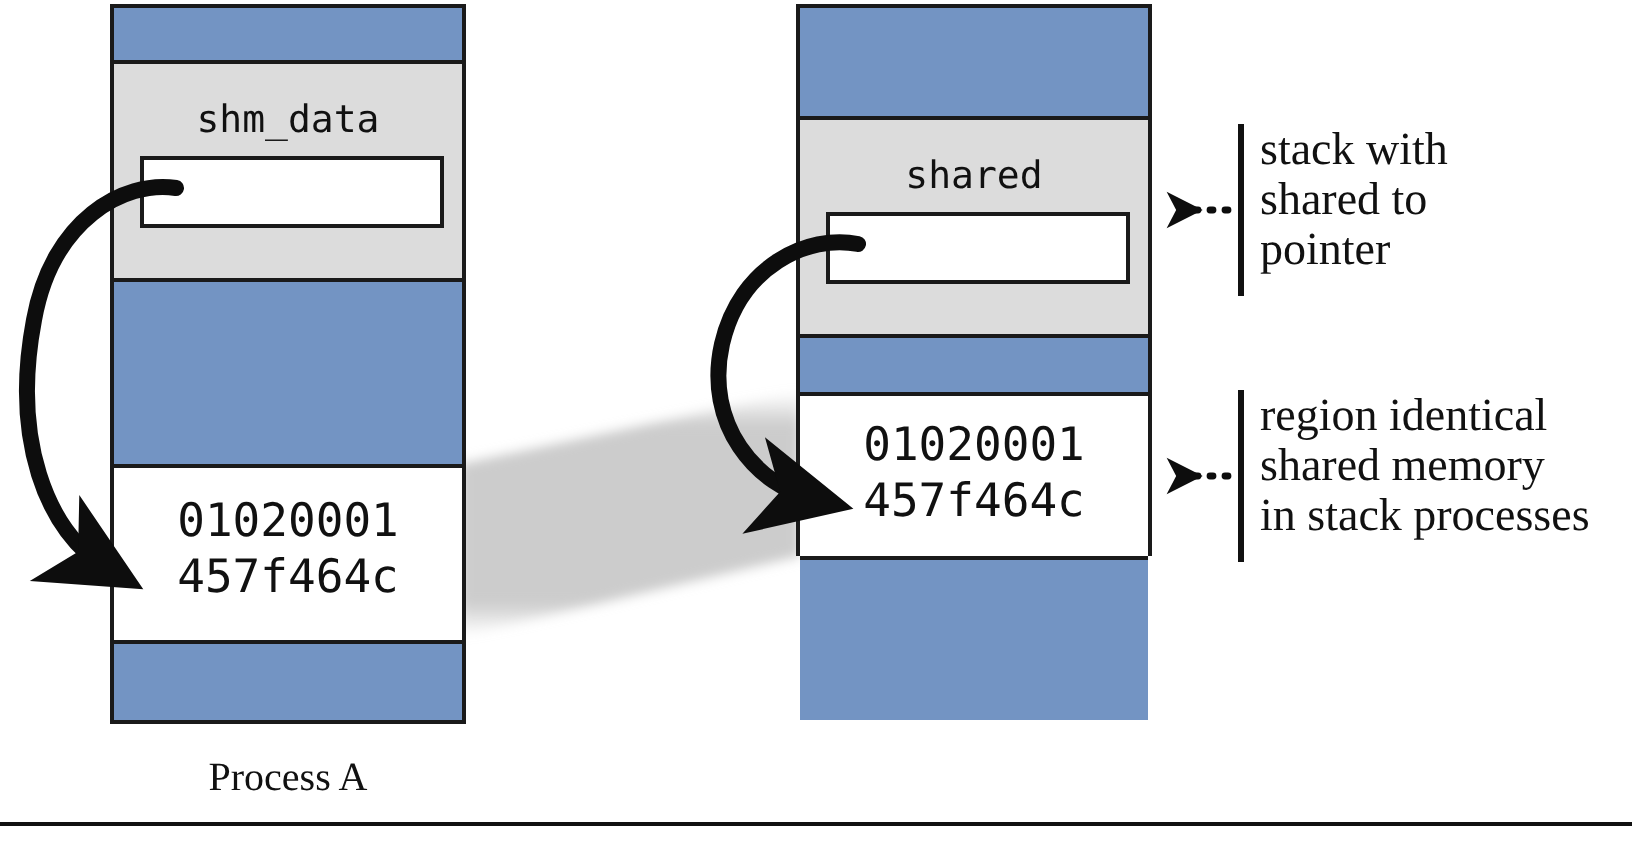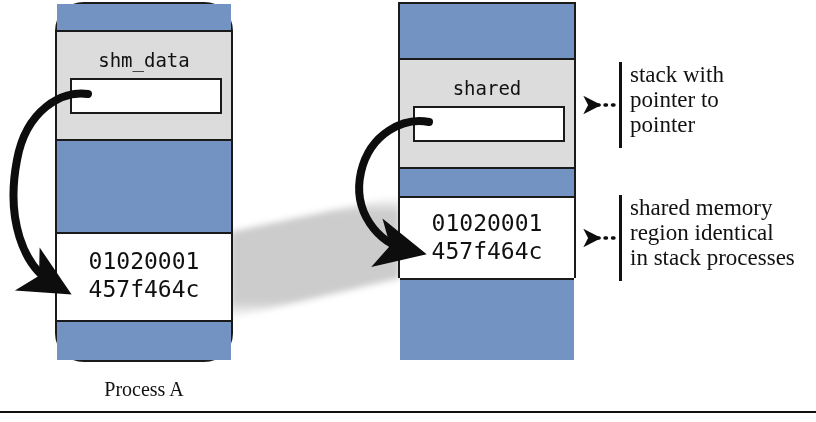--- a/index.html
+++ b/index.html
@@ -105,21 +105,21 @@
         <stop offset="86%" stop-color="#c9c9c9" stop-opacity="0.95"></stop>
         <stop offset="100%" stop-color="#c9c9c9" stop-opacity="0"></stop>
       </linearGradient>
       <filter id="softBlur" x="-20%" y="-30%" width="140%" height="160%">
         <feGaussianBlur stdDeviation="3"></feGaussianBlur>
       </filter>
     </defs>
     <polygon points="230,232 400,196 400,278 230,318" fill="url(#bandFadeV)" filter="url(#softBlur)"></polygon>
   </svg>
 
-  <div class="proc-col" style="left:55px; top:2px; width:178px; height:360px;border-radius:29px;">
+  <div class="proc-col" style="left:55px; top:2px; width:178px; height:360px;">
     <div class="seg seg-blue" style="top:0px;   height:26px;"></div>
     <div class="seg seg-gray" style="top:26px;  height:111px;"></div>
     <div class="seg seg-blue" style="top:137px; height:91px;"></div>
     <div class="seg seg-white" style="top:228px; height:90px;"></div>
     <div class="seg seg-blue" style="top:318px; height:38px;"></div>
 
     <div class="var-name" style="top:45px;">shm_data</div>
 
     <div class="ptr-box" style="left:13px; top:74px; width:152px; height:36px;"></div>
 
@@ -165,28 +165,28 @@
     </g>
 
     <g>
       <line x1="614" y1="238" x2="584" y2="238" stroke="#0d0d0d" stroke-width="3.4" stroke-linecap="round" stroke-dasharray="1.5 6" marker-end="url(#leaderArrow)"></line>
     </g>
   </svg>
 
   <div class="annot-bar" style="left:619px; top:62px; height:86px;"></div>
   <div class="annot" style="left:630px; top:62px;">
     <div>stack with</div>
-    <div>pointer to</div>
+    <div>shared to</div>
     <div>pointer</div>
   </div>
 
   <div class="annot-bar" style="left:619px; top:195px; height:86px;"></div>
   <div class="annot" style="left:630px; top:195px;">
+    <div>region identical</div>
     <div>shared memory</div>
-    <div>region identical</div>
     <div>in stack processes</div>
   </div>
 
   <div class="proc-label" style="left:55px; top:378px; width:178px;">Process A</div>
 
   <div class="baseline" style="top:411px;"></div>
 
 </div>
 
 </body></html>

